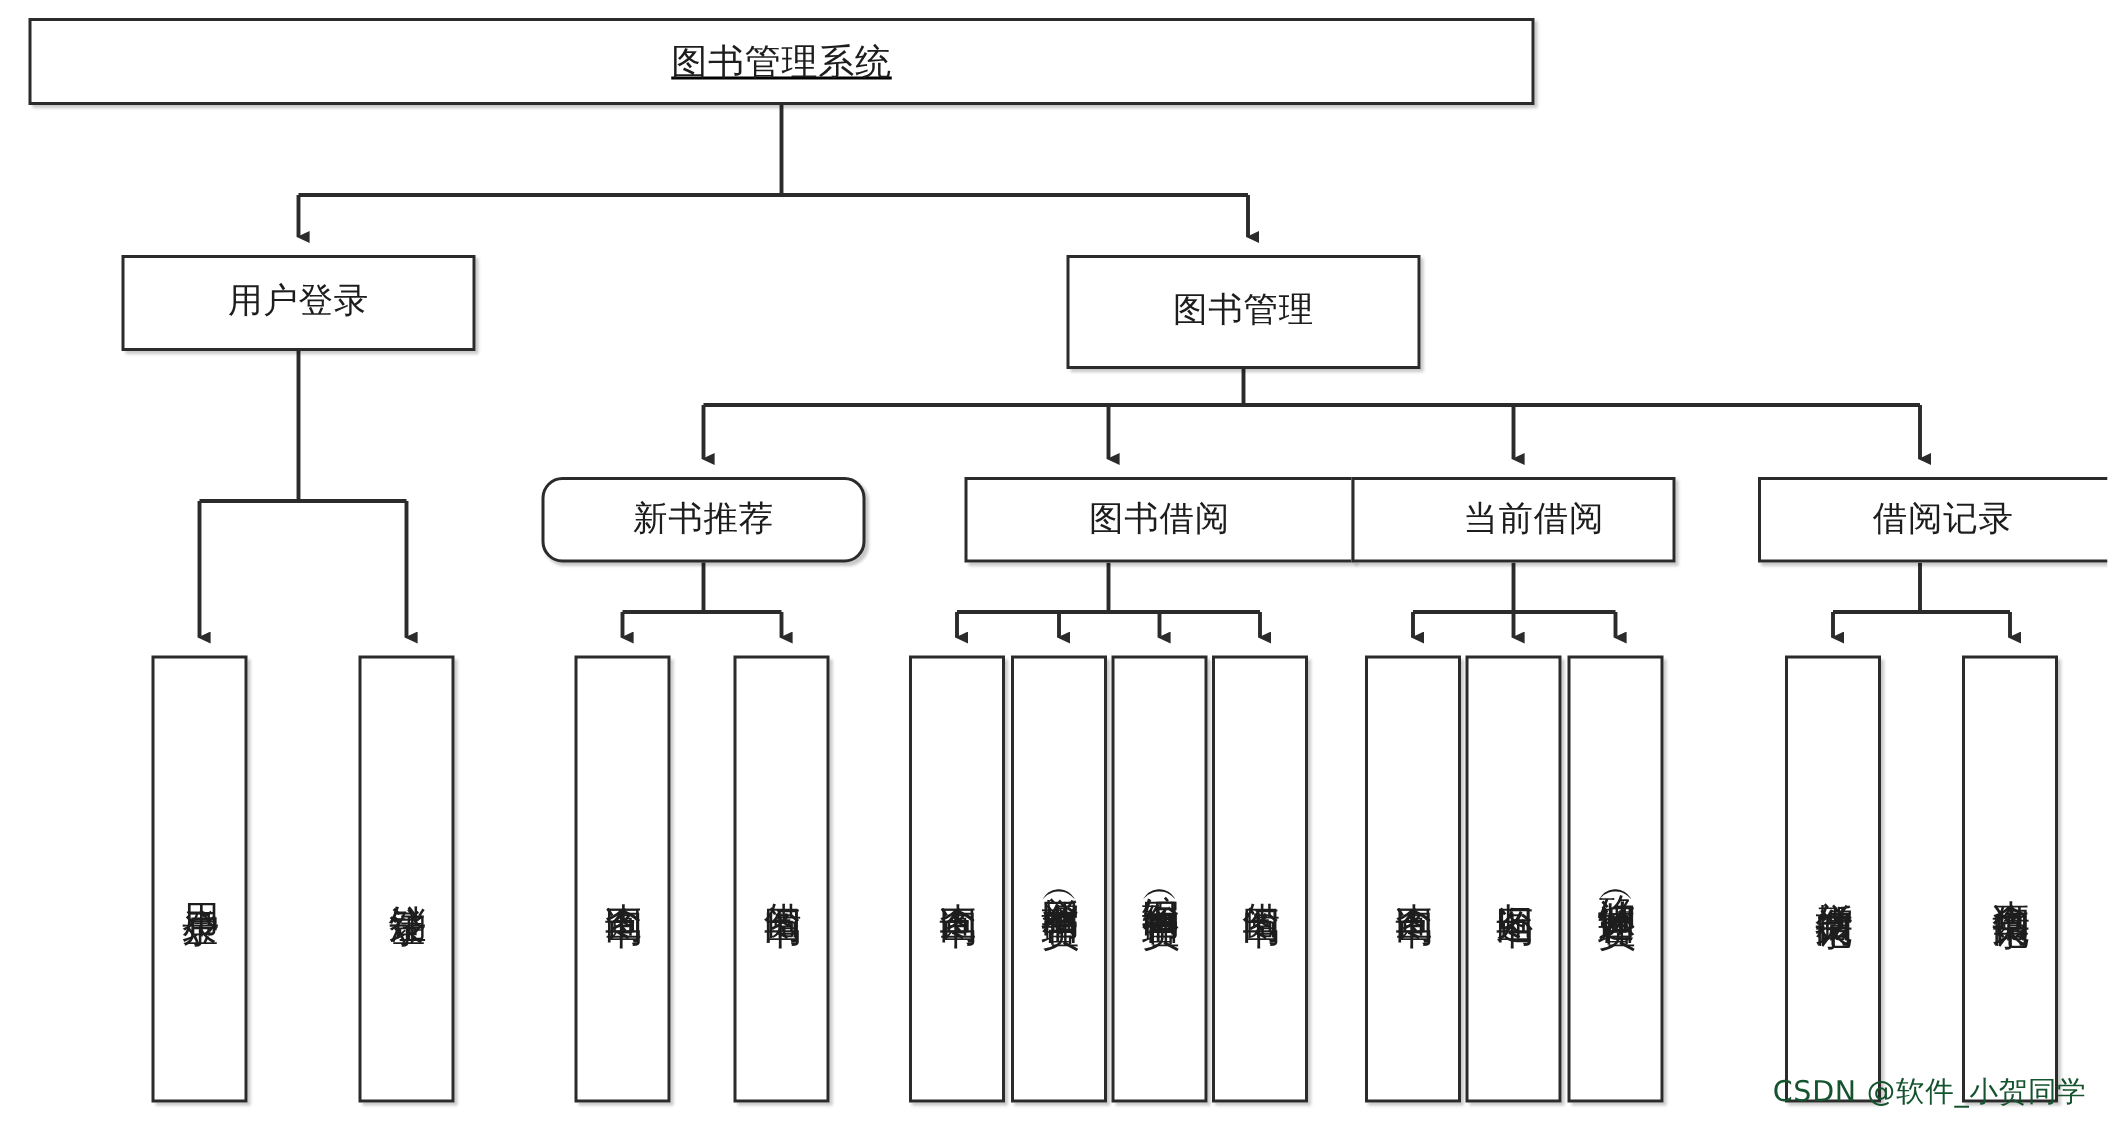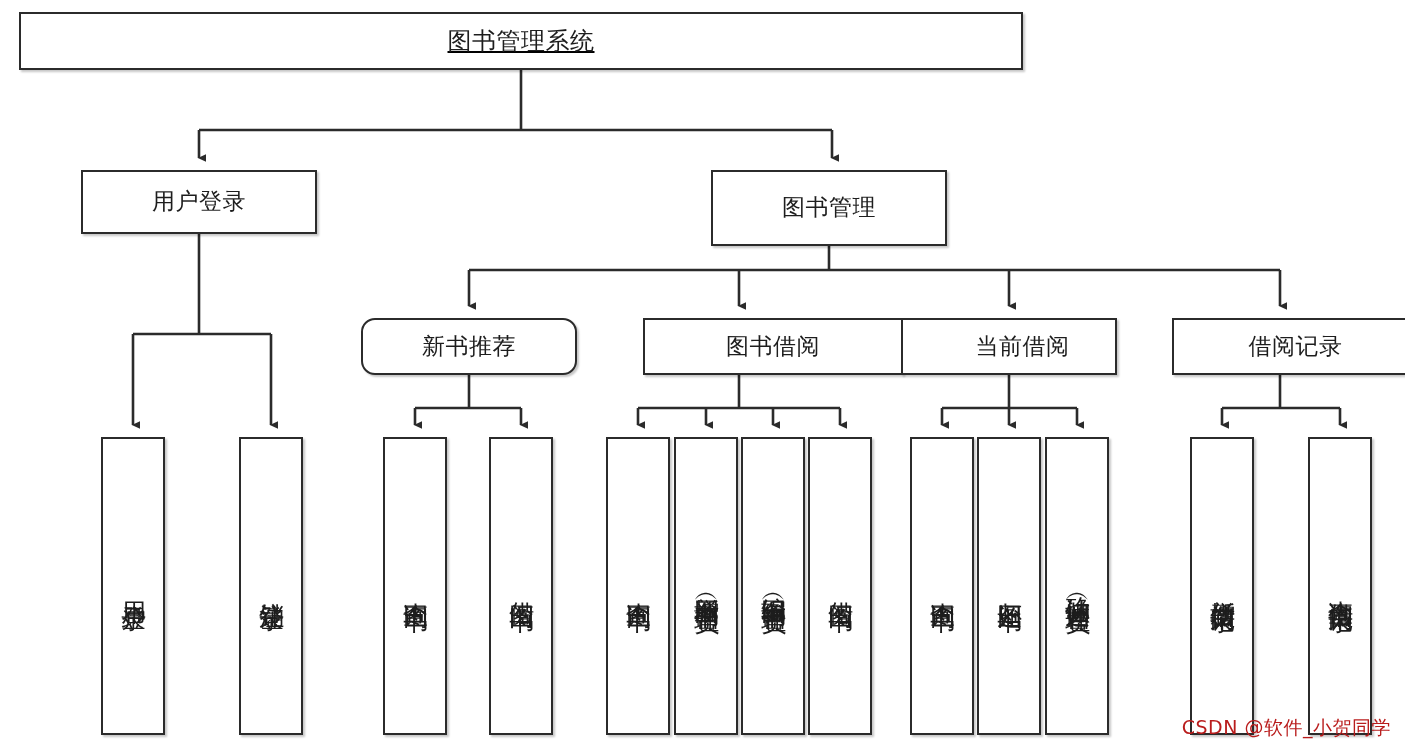--- a/index.html
+++ b/index.html
@@ -61,21 +61,21 @@
     line-height: 1.22;
     letter-spacing: 2px;
     white-space: normal;
     max-height: 270px;
   }
   .watermark {
     position: absolute;
     right: 14px;
     bottom: 6px;
     font-size: 19px;
-    color: #b91c1c;
+    color: #14532d;
     letter-spacing: 0.5px;
     white-space: nowrap;
     font-family: "DejaVu Sans", "Liberation Sans", sans-serif;
   }
 </style>
 </head>
 <body>
 
 <div id="canvas">
 

